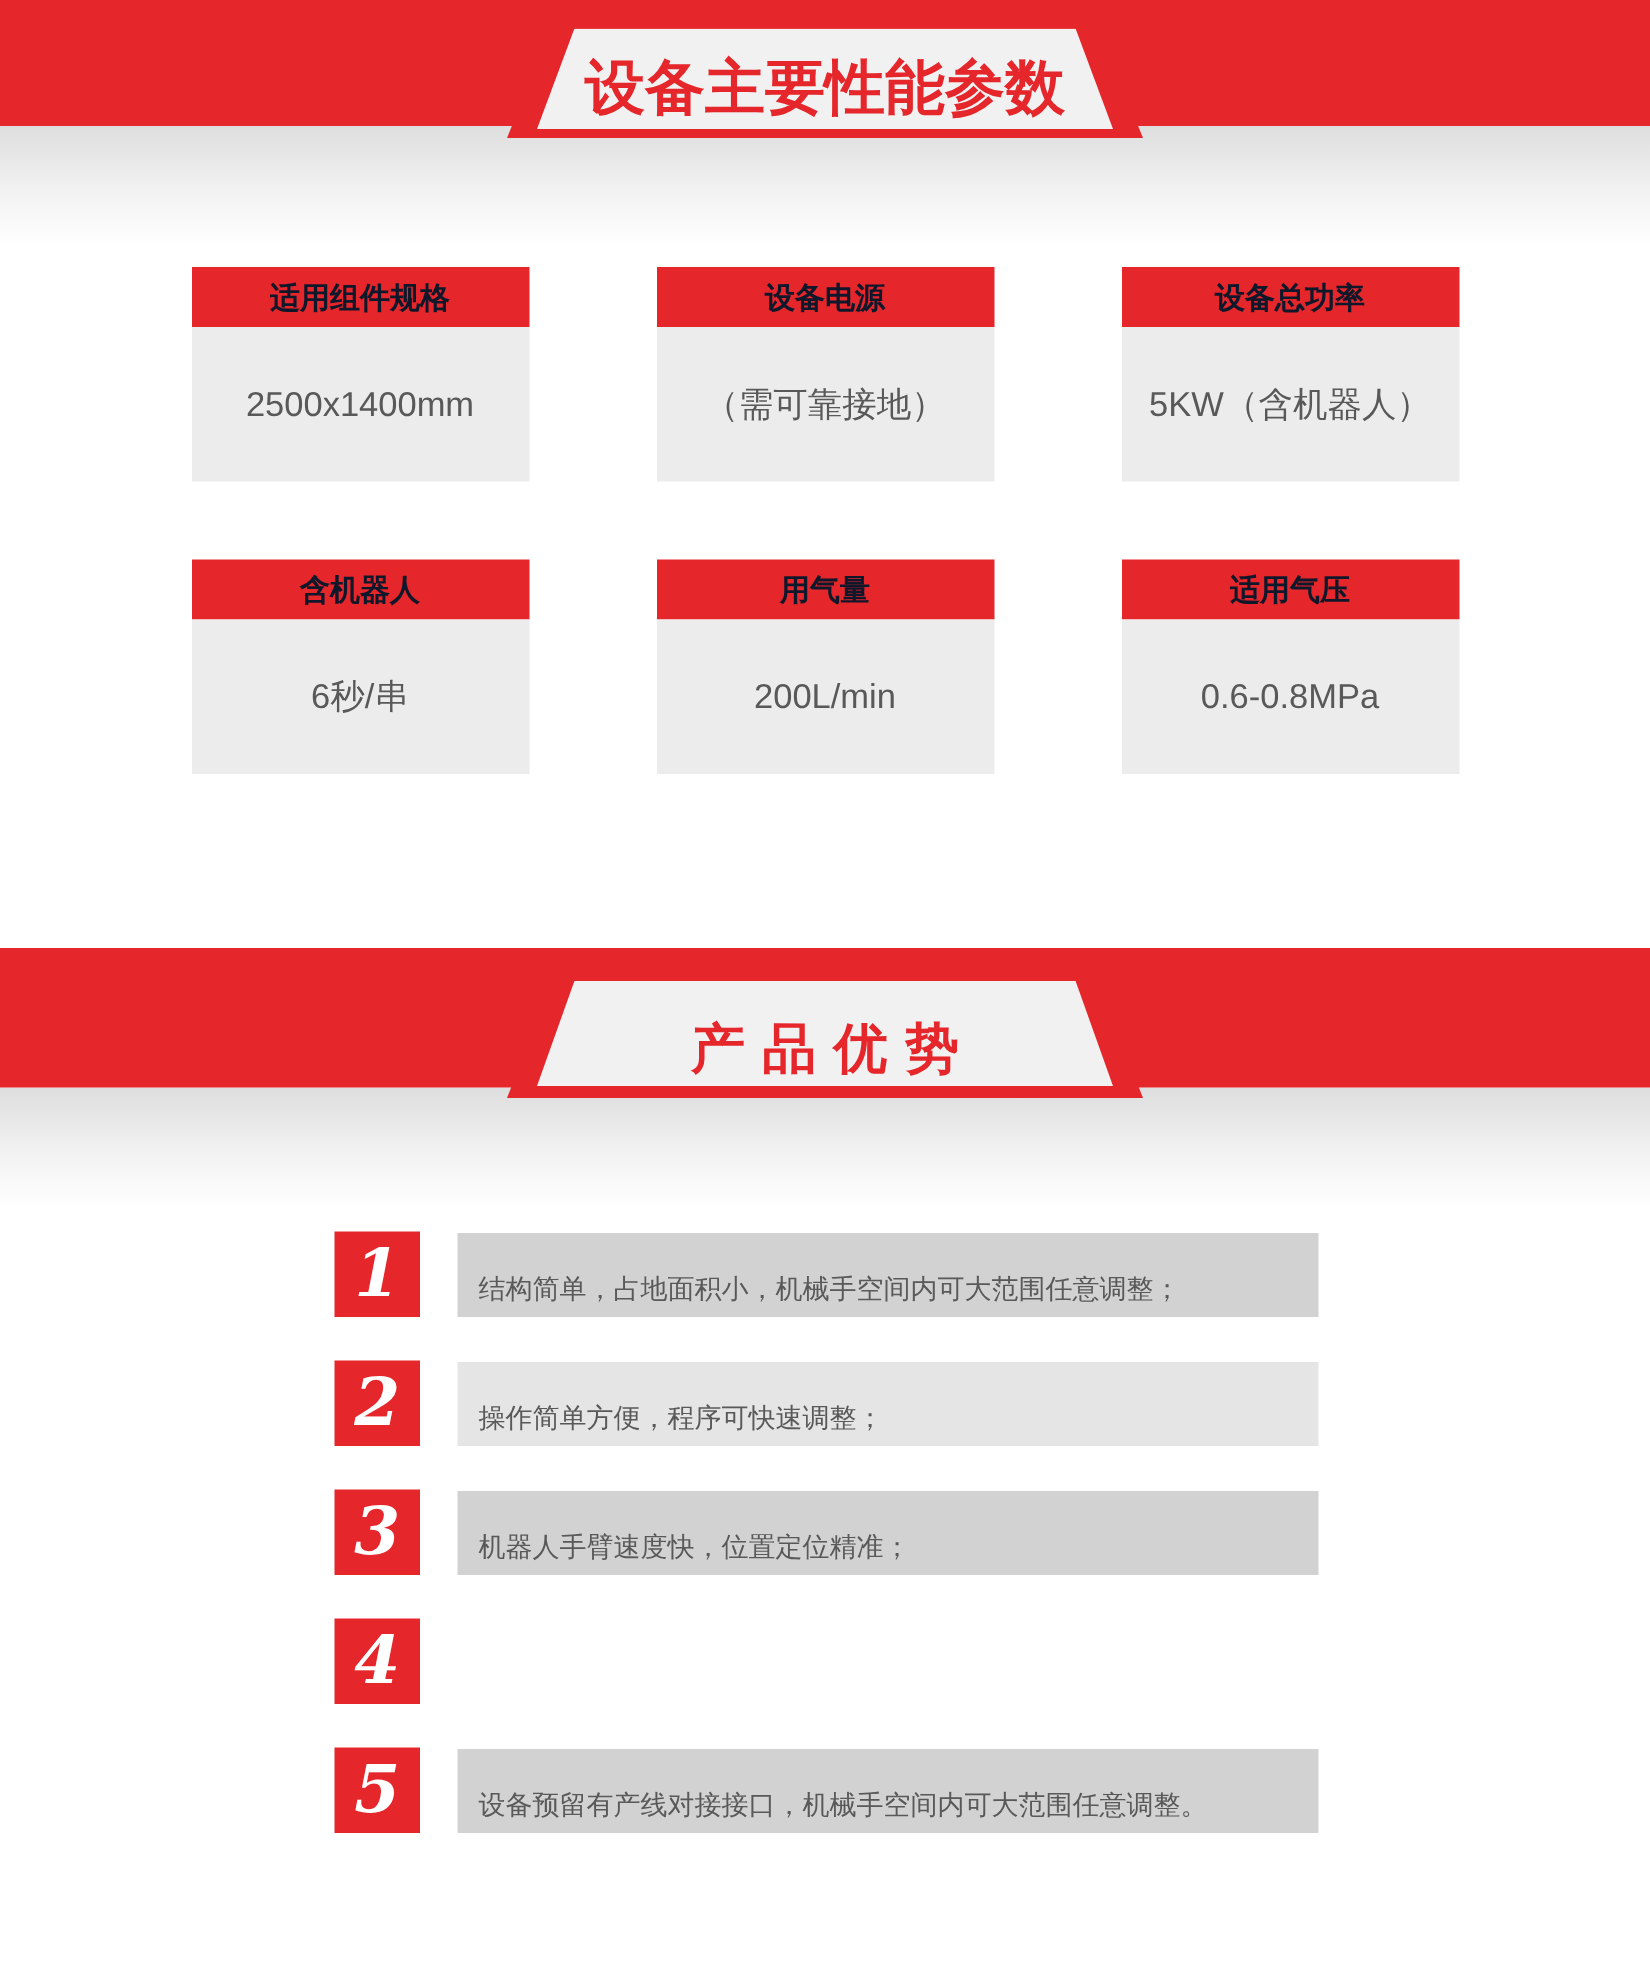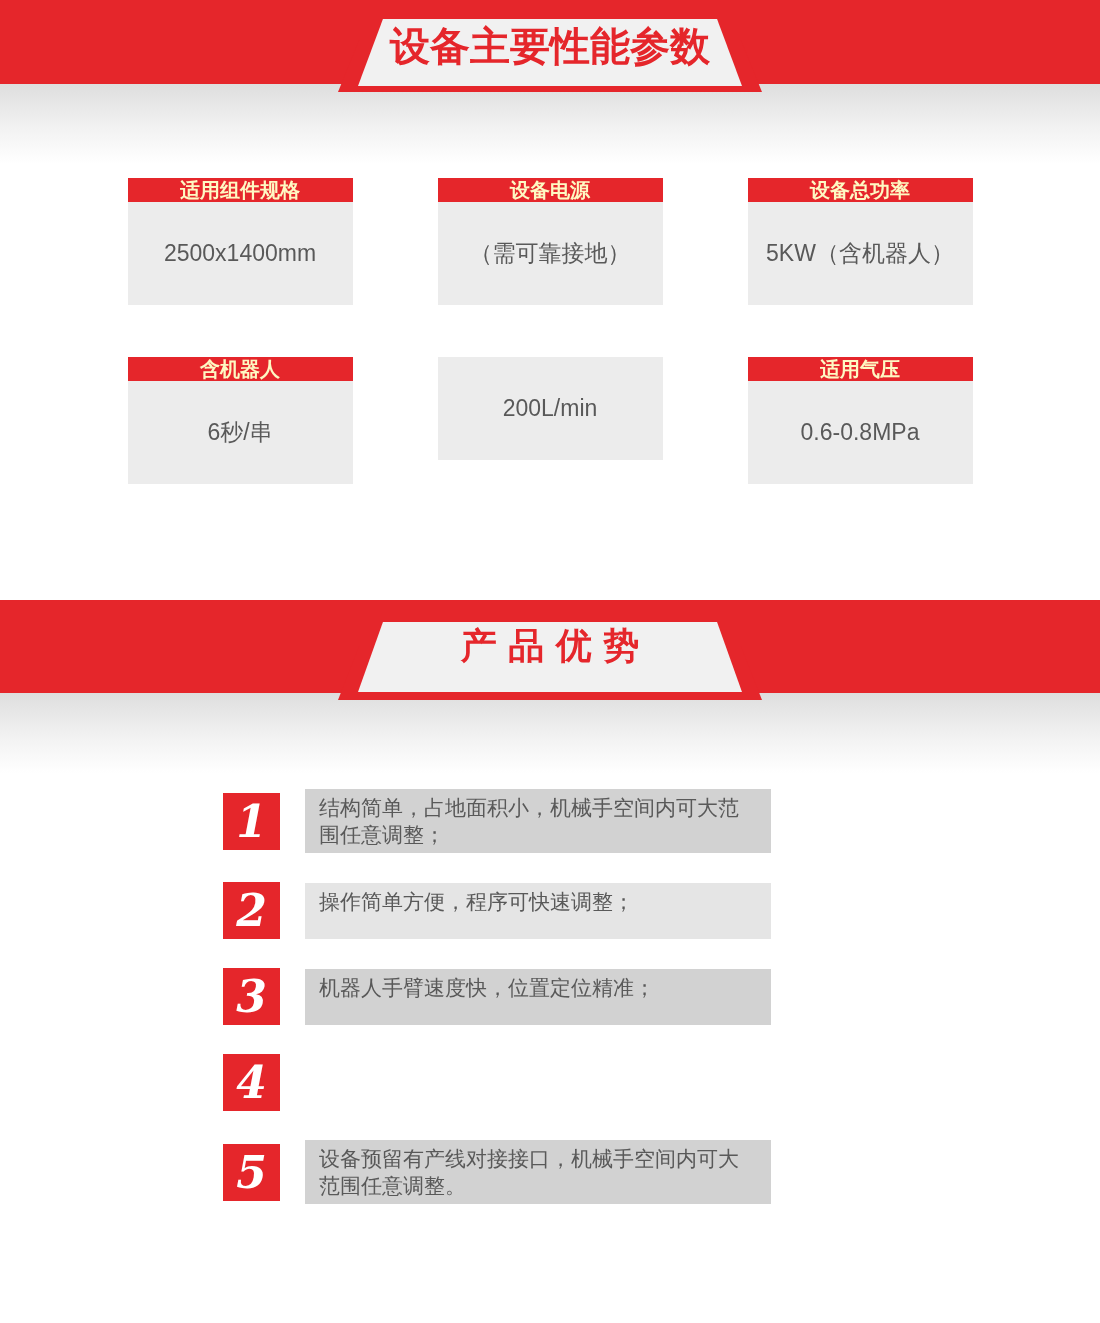--- a/index.html
+++ b/index.html
@@ -21,58 +21,58 @@
   .banner .pedestal{
     position:absolute;top:40px;left:50%;transform:translateX(-50%);
     width:424px;height:52px;background:var(--red);
     clip-path:polygon(5% 0,95% 0,100% 100%,0 100%);
     z-index:2;
   }
   .banner .panel{
     position:absolute;top:19px;left:50%;transform:translateX(-50%);
     width:384px;height:67px;background:var(--panel);
     clip-path:polygon(6.5% 0,93.5% 0,100% 100%,0 100%);
-    display:flex;align-items:flex-start;justify-content:center;
+    display:flex;align-items:flex-end;justify-content:center;
     z-index:3;
   }
   .banner-title{margin:0;color:var(--red);font-weight:bold;white-space:nowrap;}
   .t1{font-size:40px;}
   .banner-2{height:93px;margin-top:116px;}
   .banner-2 .pedestal{top:46px;height:54px;}
   .banner-2 .panel{top:22px;height:70px;}
   .t2{font-size:36px;letter-spacing:0.32em;margin-right:-0.32em;}
   
   .fade{height:80px;background:linear-gradient(180deg,#dedede 0%,#f2f2f2 55%,#ffffff 100%);}
   
   .spec-grid{width:845px;margin:14px auto 0;}
   .spec-row{display:flex;gap:85px;}
   .spec-row.first{margin-bottom:52px;}
   .spec-card{width:225px;}
   .spec-card-header{
-    height:24px;background:var(--red);color:#fef9c3;
+    height:40px;background:var(--red);color:#0f172a;
     font-size:20px;font-weight:bold;
     display:flex;align-items:center;justify-content:center;
   }
   .spec-card-body{
     height:103px;background:var(--card-body);color:var(--text-gray);
     font-size:23px;line-height:33px;text-align:center;
     display:flex;flex-direction:column;align-items:center;justify-content:center;
   }
   
   .adv-list{margin:16px 0 0 223px;}
   .adv-item{display:flex;align-items:center;margin-bottom:29px;}
   .adv-num{
     flex:none;width:57px;height:57px;background:var(--red);color:#ffffff;
     font-family:"DejaVu Serif",serif;font-style:italic;font-weight:bold;font-size:44px;
     display:flex;align-items:center;justify-content:center;
   }
   .adv-bar{
-    margin-left:25px;width:466px;min-height:56px;box-sizing:border-box;
-    display:flex;align-items:flex-start;padding:5px 14px;
-    color:var(--text-gray);font-size:21px;line-height:27px;
+    margin-left:25px;width:574px;min-height:56px;box-sizing:border-box;
+    display:flex;align-items:flex-end;padding:5px 14px;
+    color:var(--text-gray);font-size:18px;line-height:27px;
   }
   .adv-item:nth-child(odd) .adv-bar{background:var(--bar-dark);}
   .adv-item:nth-child(even) .adv-bar{background:var(--bar-light);}
 </style>
 </head>
 <body>
 
 <div class="page">
 
   <header class="banner banner-1">
@@ -106,20 +106,21 @@
       </div>
     </div>
     <div class="spec-row">
       <div class="spec-card">
         <div class="spec-card-header">含机器人</div>
         <div class="spec-card-body">
           <span>6秒/串</span>
         </div>
       </div>
       <div class="spec-card">
+        <div class="spec-card-header">用气量</div>
         <div class="spec-card-body">
           <span>200L/min</span>
         </div>
       </div>
       <div class="spec-card">
         <div class="spec-card-header">适用气压</div>
         <div class="spec-card-body">
           <span>0.6-0.8MPa</span>
         </div>
       </div>

